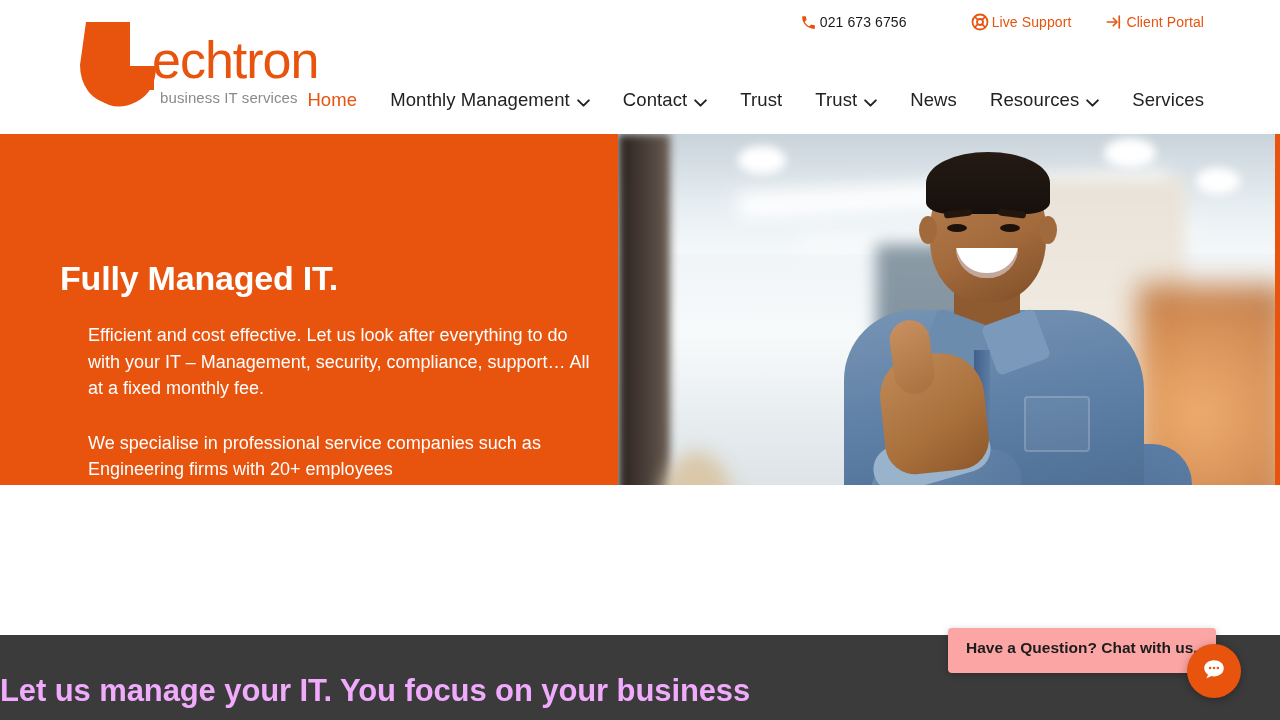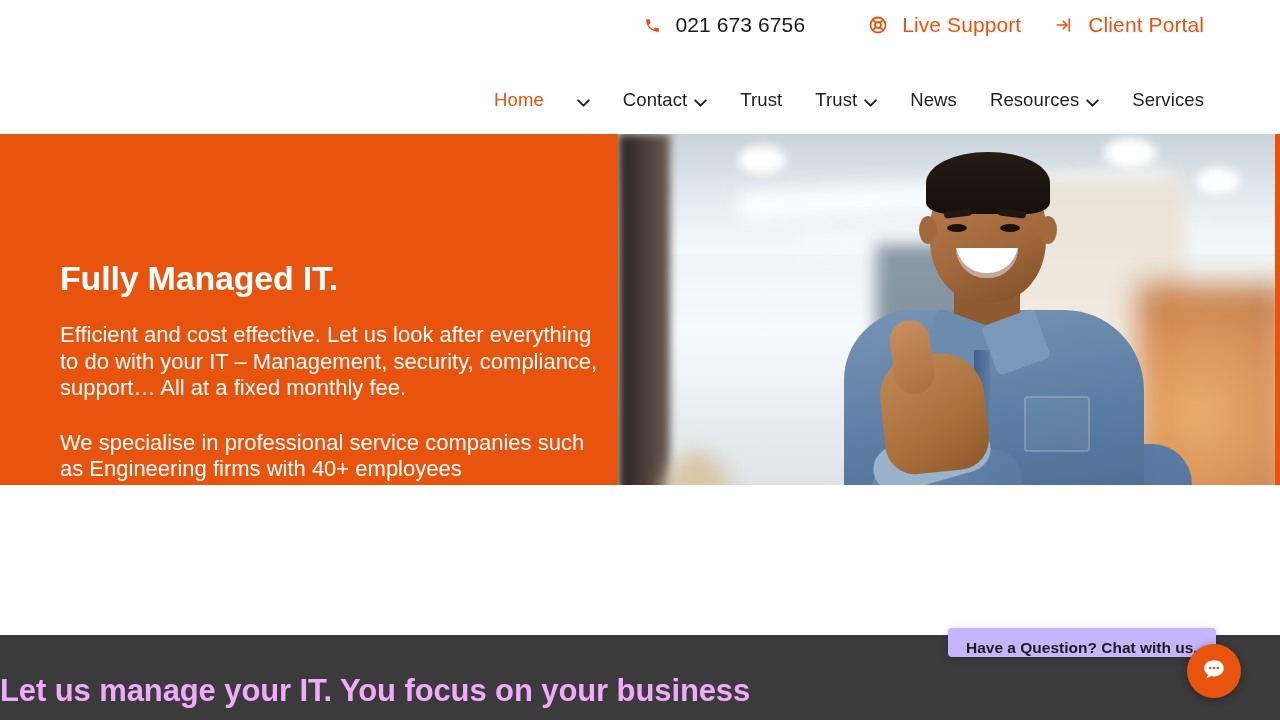--- a/index.html
+++ b/index.html
@@ -26,22 +26,22 @@
   }
   .logo-svg { display: block; }
 
   
   .top-bar {
     position: absolute; right: 76px; top: 13px;
     display: flex; align-items: center; gap: 0px;
   }
   .top-item {
     display: flex; align-items: center;
-    gap: 15px;
-    font-size: 21px;
+    gap: 3px;
+    font-size: 14px;
     letter-spacing: .1px;
     text-decoration: none;
     white-space: nowrap;
   }
   .top-item.phone { color: #1a1a1a; margin-right: 64px; }
   .top-item.support { color: #e8530e; margin-right: 34px; }
   .top-item.portal { color: #e8530e; }
   .top-ico { display: inline-flex; align-items: center; justify-content: center; }
 
   
@@ -262,23 +262,24 @@
     color: #ffffff;
     z-index: 6;
   }
   .hero-title {
     font-size: 34px; line-height: 40px; font-weight: bold;
     letter-spacing: -.2px;
   }
   .hero-title .l2 { display: block; }
   .hero-para {
     margin-top: 24px;
-    font-size: 22px; line-height: 26.5px;
+    font-size: 18px; line-height: 26.5px;
     font-weight: 400;
     color: #ffffff;
+    margin-left: 28px;
   }
   .hero-para.second { margin-top: 28px; }
   .hero-btn {
     display: inline-flex; align-items: center; gap: 22px;
     margin-top: 31px;
     background: #5c2310;
     color: #ffffff;
     border: none;
     font-family: "Liberation Sans", sans-serif;
     font-size: 18.5px; font-weight: bold;
@@ -298,24 +299,24 @@
     position: absolute; left: 0; top: 38px; width: 1280px;
     text-align: left;
     color: #f0abfc;
     font-size: 31px; font-weight: bold;
     letter-spacing: -.1px;
   }
 
   
   .chat-bubble {
     position: absolute; left: 948px; top: 628px;
-    background: #c4b5fd;
+    background: #fca5a5;
     color: #1c1c1c;
     font-size: 15.5px; font-weight: bold;
-    padding: 11px 18px 0 18px;
+    padding: 11px 18px 16px 18px;
     border-radius: 4px;
     box-shadow: 0 2px 7px rgba(0,0,0,.25);
     z-index: 40;
     white-space: nowrap;
   }
   .chat-fab {
     position: absolute; left: 1187px; top: 644px;
     width: 54px; height: 54px; border-radius: 50%;
     background: #e8530e;
     display: flex; align-items: center; justify-content: center;
@@ -324,20 +325,32 @@
     z-index: 41;
   }
 </style>
 </head>
 <body>
 
 <div class="page">
 
   <header class="header">
 
+    <a class="logo-wrap" href="#">
+      <svg class="logo-svg" width="280" height="100" viewBox="0 0 280 100">
+
+        <path d="M12 6 h44 v48 h24 v20 h-24 q0 14 -14 14 q-18 0 -28 -13 q-8 -11 -8 -26 z" fill="#E8530E"></path>
+        <path d="M18 50 h64 q0 26 -20 36 q-20 10 -36 -2 q-12 -10 -8 -34 z" fill="#E8530E"></path>
+
+        <text x="78" y="62" font-family="'Liberation Sans', sans-serif" font-size="52" fill="#E8530E" letter-spacing="-1">echtron</text>
+
+        <text x="86" y="87" font-family="'Liberation Sans', sans-serif" font-size="15" fill="#8a8a8a" letter-spacing=".1">business IT services</text>
+      </svg>
+
+    </a>
 
     <div class="top-bar">
 
       <a class="top-item phone" href="#">
         <span class="top-ico">
           <svg width="17" height="17" viewBox="0 0 24 24" fill="#E8530E">
             <path d="M6.6 10.8c1.4 2.8 3.8 5.1 6.6 6.6l2.2-2.2c.3-.3.7-.4 1-.2 1.2.4 2.4.6 3.6.6.6 0 1 .4 1 1V20c0 .6-.4 1-1 1C10.6 21 3 13.4 3 4c0-.6.4-1 1-1h3.5c.6 0 1 .4 1 1 0 1.3.2 2.5.6 3.6.1.4 0 .8-.2 1.1l-2.3 2.1z"></path>
           </svg>
         </span>
         <span>021 673 6756</span>
@@ -366,20 +379,21 @@
       </a>
     </div>
 
     <nav class="main-nav">
 
       <a class="nav-item active" href="#">
         <span>Home</span>
       </a>
 
       <a class="nav-item" href="#">
+        <span>Monthly Management</span>
         <span class="caret">
           <svg width="13" height="8" viewBox="0 0 14 9" fill="none" stroke="#222" stroke-width="2.2" stroke-linecap="round" stroke-linejoin="round">
               <path d="M1 1.5L7 7.5L13 1.5"></path>
             </svg>
         </span>
       </a>
 
       <a class="nav-item" href="#">
         <span>Contact</span>
         <span class="caret">
@@ -471,21 +485,21 @@
           <div class="man-rhand"></div>
         </div>
       </div>
     </div>
 
     <div class="hero-copy">
       <h1 class="hero-title">
         <span>Fully Managed IT.</span>
       </h1>
       <p class="hero-para">Efficient and cost effective. Let us look after everything to do with your IT – Management, security, compliance, support… All at a fixed monthly fee.</p>
-      <p class="hero-para second">We specialise in professional service companies such as Engineering firms with 40+ employees</p>
+      <p class="hero-para second">We specialise in professional service companies such as Engineering firms with 20+ employees</p>
       <button class="hero-btn">
         <span>Let's connect</span>
         <span>
           <svg width="12" height="18" viewBox="0 0 12 18" fill="none" stroke="#fff" stroke-width="2.6" stroke-linecap="round" stroke-linejoin="round">
               <path d="M2 2l8 7-8 7"></path>
             </svg>
         </span>
       </button>
     </div>
 

